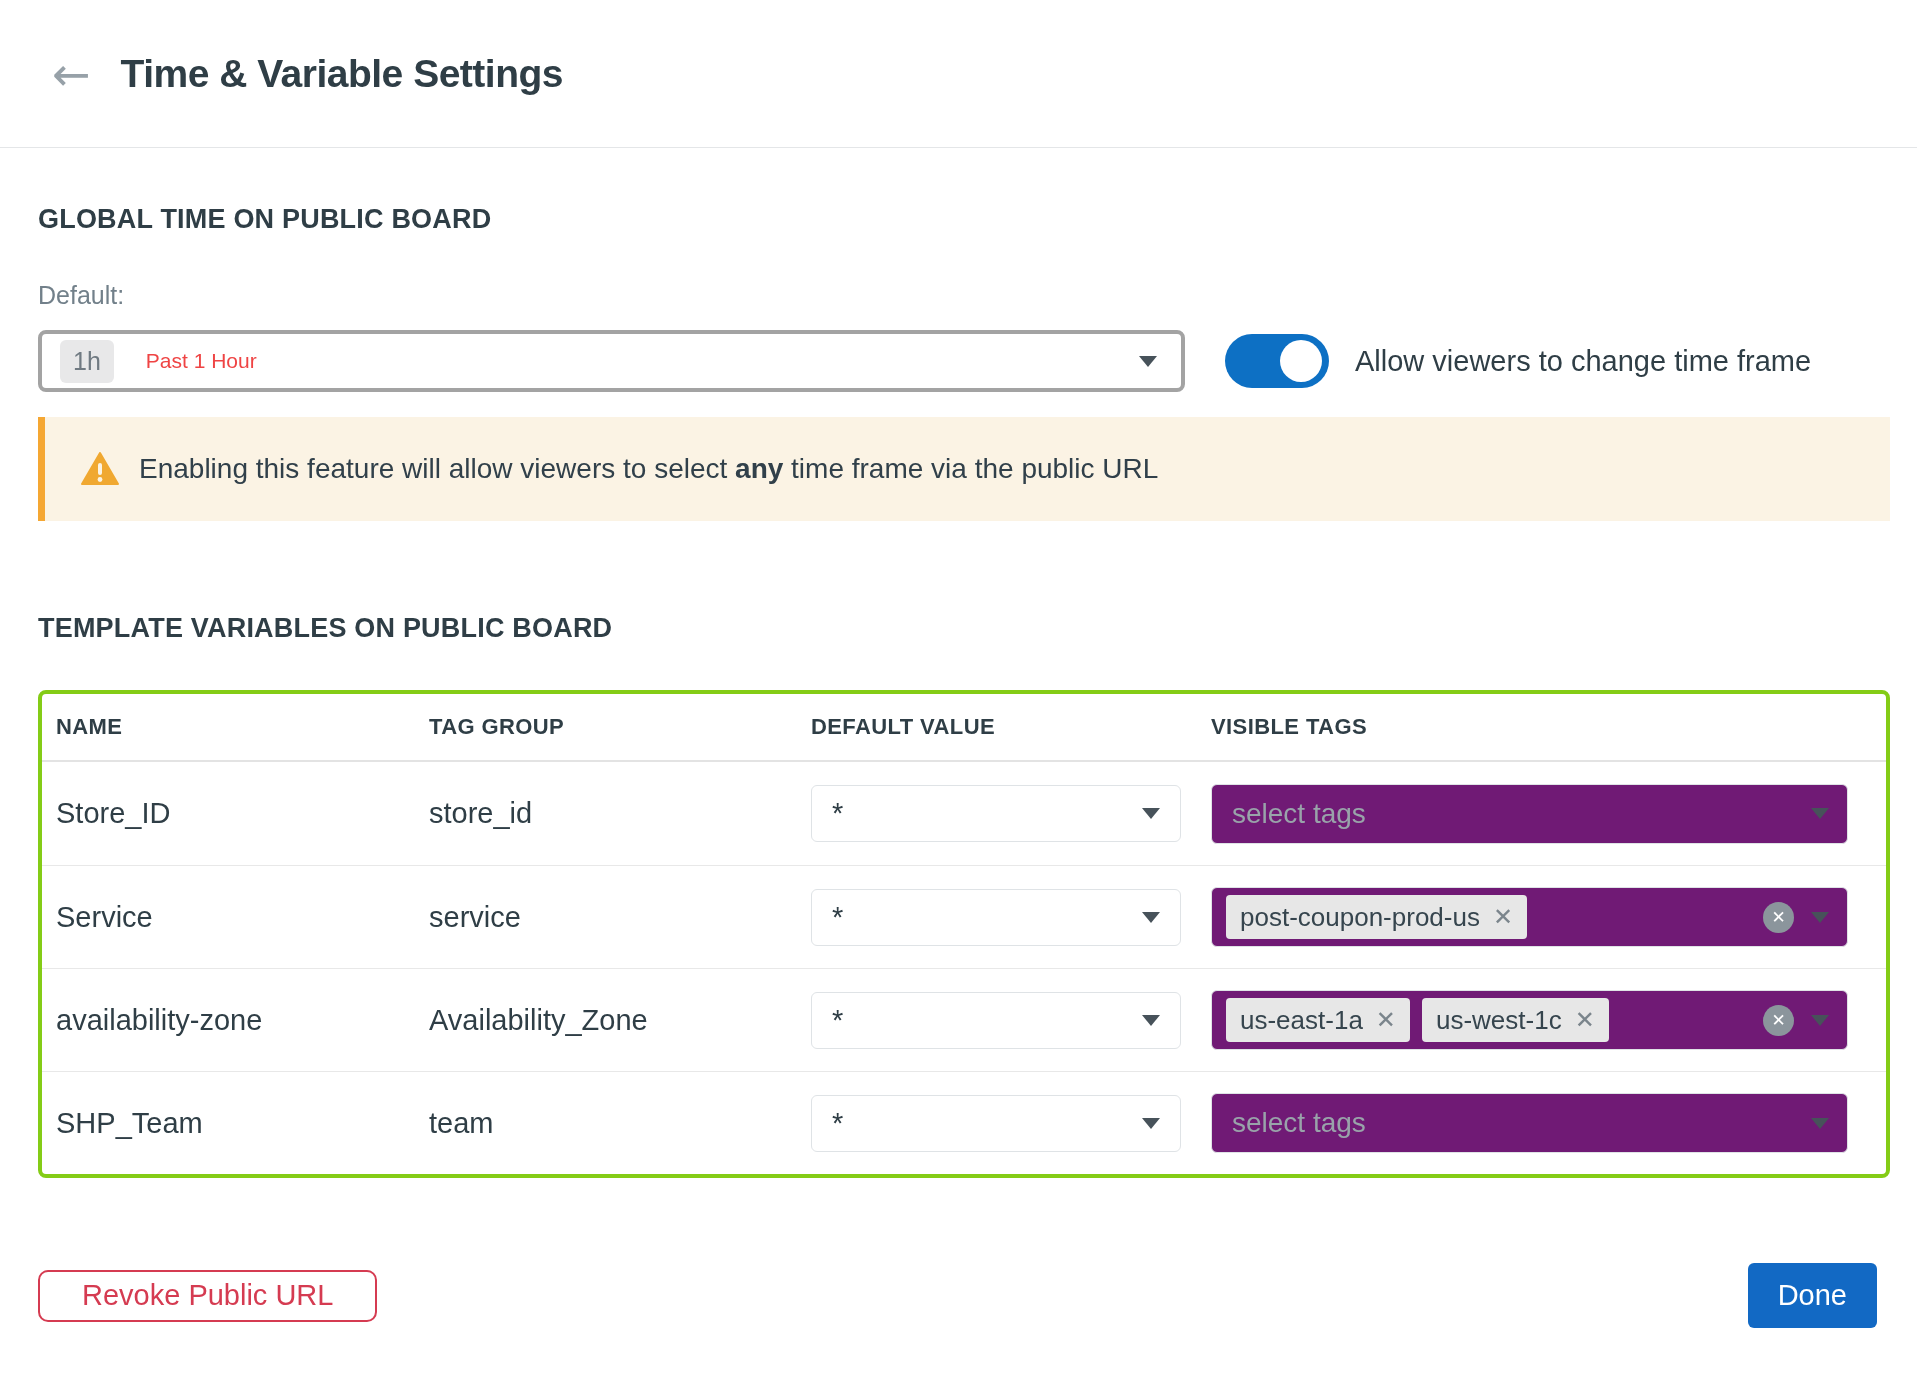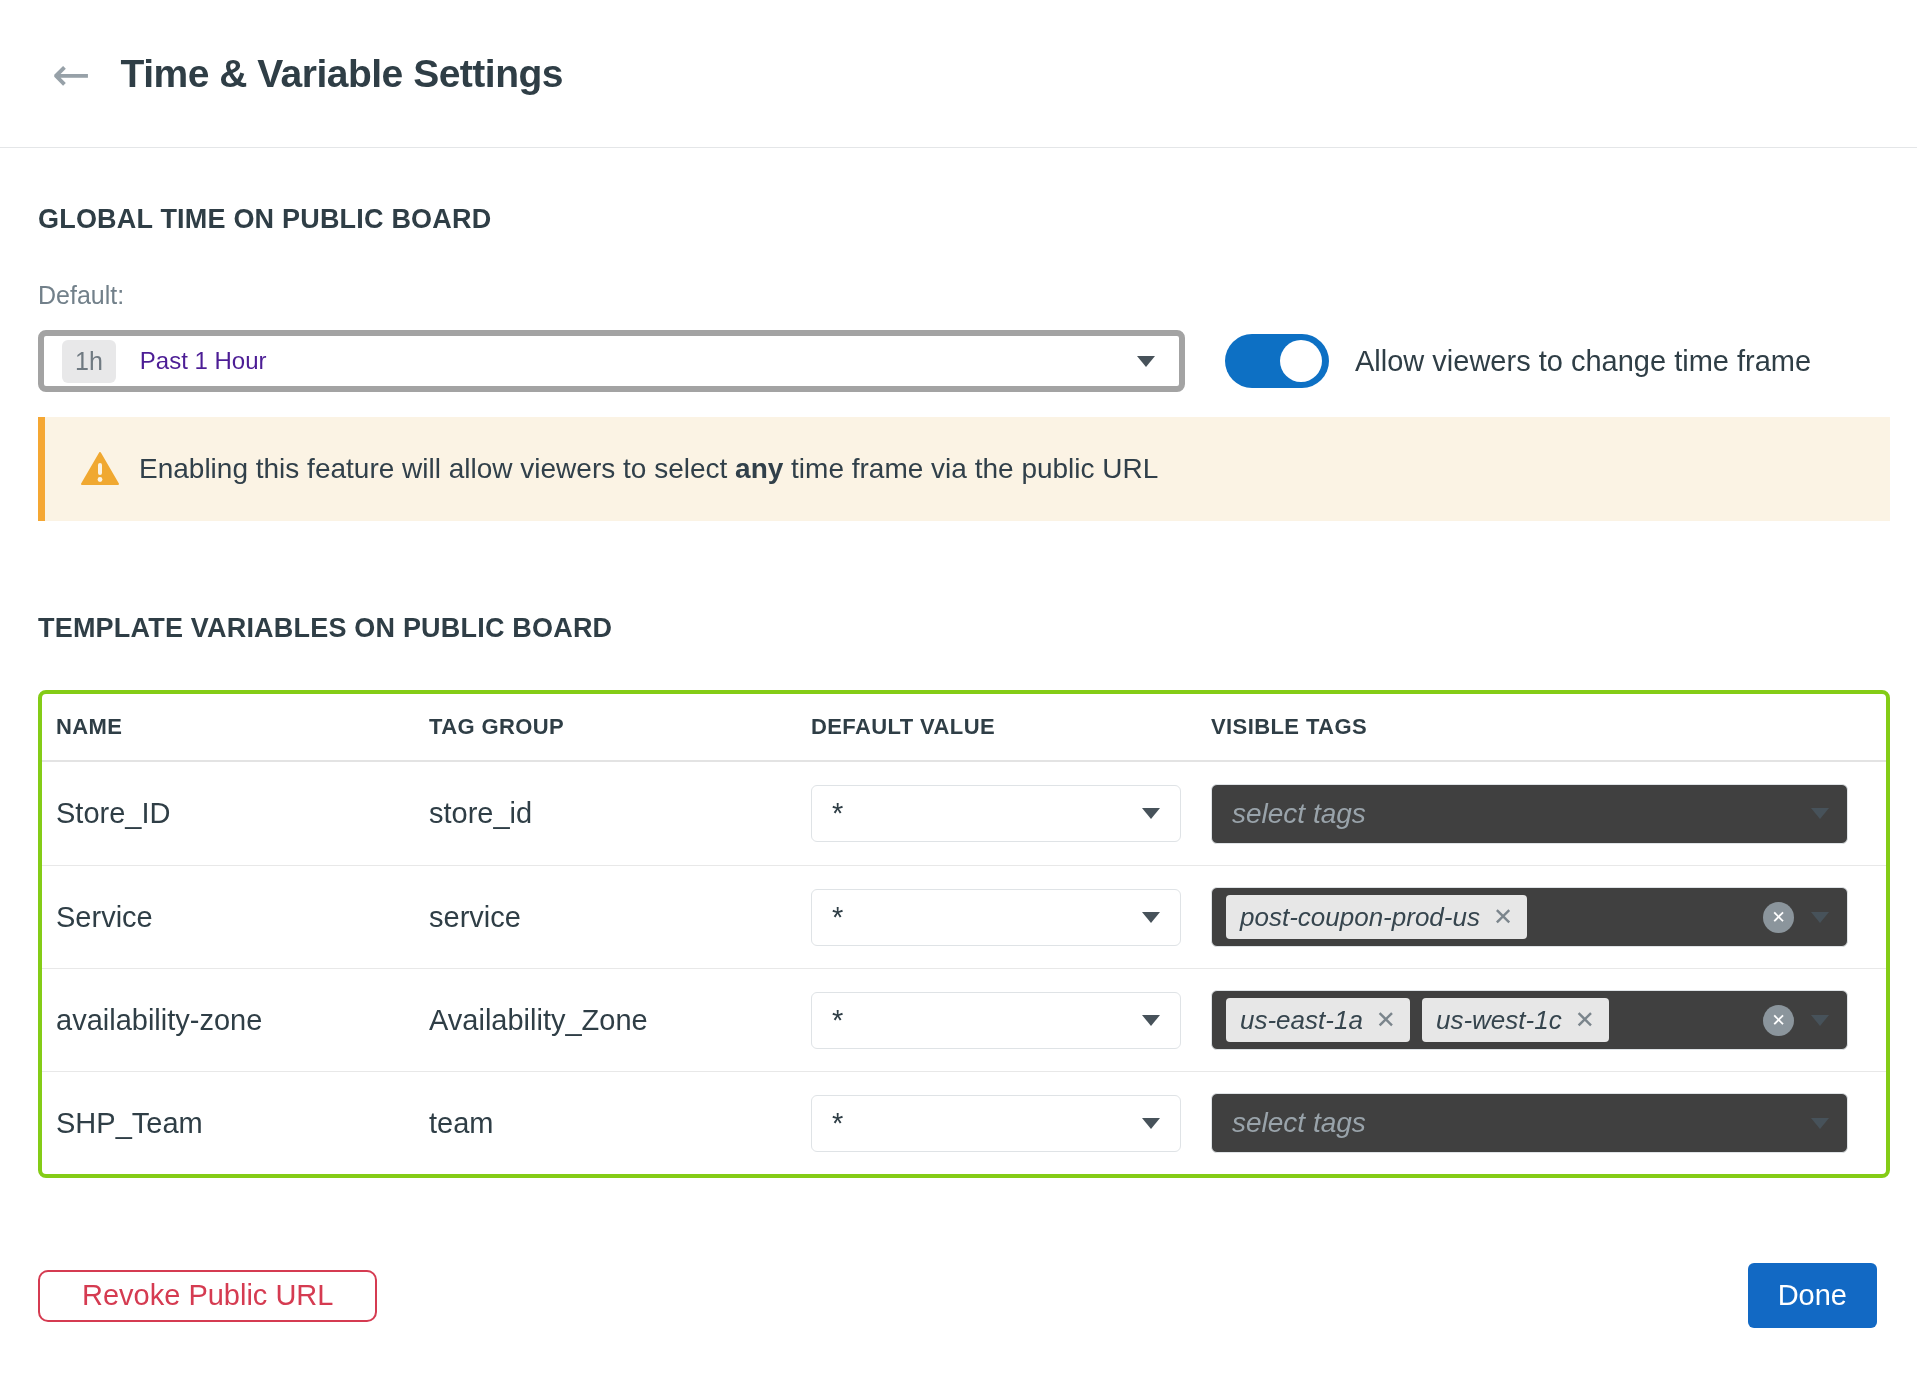--- a/index.html
+++ b/index.html
@@ -34,31 +34,31 @@
   .sec-heading {
     font-size:27px; font-weight:700; color:#2f3e46;
     letter-spacing:0.2px;
   }
   .sec-heading.first { margin-top:56px; }
   .default-label { margin-top:46px; font-size:25px; color:#72808a; }
   
   .time-row { margin-top:20px; display:flex; align-items:center; }
   .time-select {
     width:1147px; height:62px;
-    background:#fff; border:6px solid #a3a3a3; border-radius:8px;
+    background:#fff; border:4px solid #a3a3a3; border-radius:8px;
     display:flex; align-items:center;
     padding:0 24px 0 18px;
     cursor:pointer;
   }
   .time-badge {
     background:#e8e8e9; border-radius:6px;
     padding:7px 13px;
     font-size:25px; color:#707a82;
   }
-  .time-value { margin-left:24px; font-size:24px; color:#4c1d95; }
+  .time-value { margin-left:32px; font-size:21px; color:#ef4444; }
   .caret {
     width:0; height:0;
     border-left:9px solid transparent;
     border-right:9px solid transparent;
     border-top:11px solid #47525a;
     flex:none;
   }
   .ml-auto { margin-left:auto; }
   
   .toggle {
@@ -111,21 +111,21 @@
     display:flex; align-items:center;
     padding:0 20px;
     font-size:29px; color:#2f3e46;
     cursor:pointer; background:#fff;
   }
   .tags-select {
     width:100%; height:60px;
     border:1px solid #dfe3e6; border-radius:6px;
     display:flex; align-items:center;
     padding:0 18px 0 14px;
-    cursor:pointer; background:#404040;font-style:italic;
+    cursor:pointer; background:#701a75;
   }
   .placeholder { font-size:28px; color:#99a3aa; margin-left:6px; }
   .chip {
     background:#e7e7e7; border-radius:4px;
     height:44px; display:flex; align-items:center;
     padding:0 14px;
     font-size:26px; color:#36454e;
     margin-right:12px; flex:none;
   }
   .chip .chip-x {

